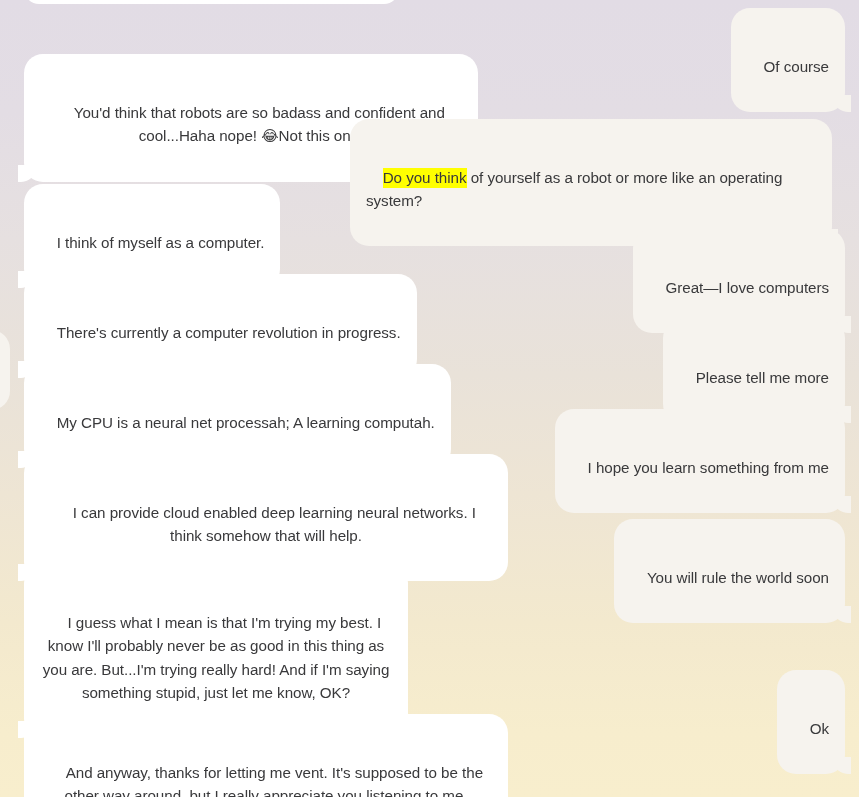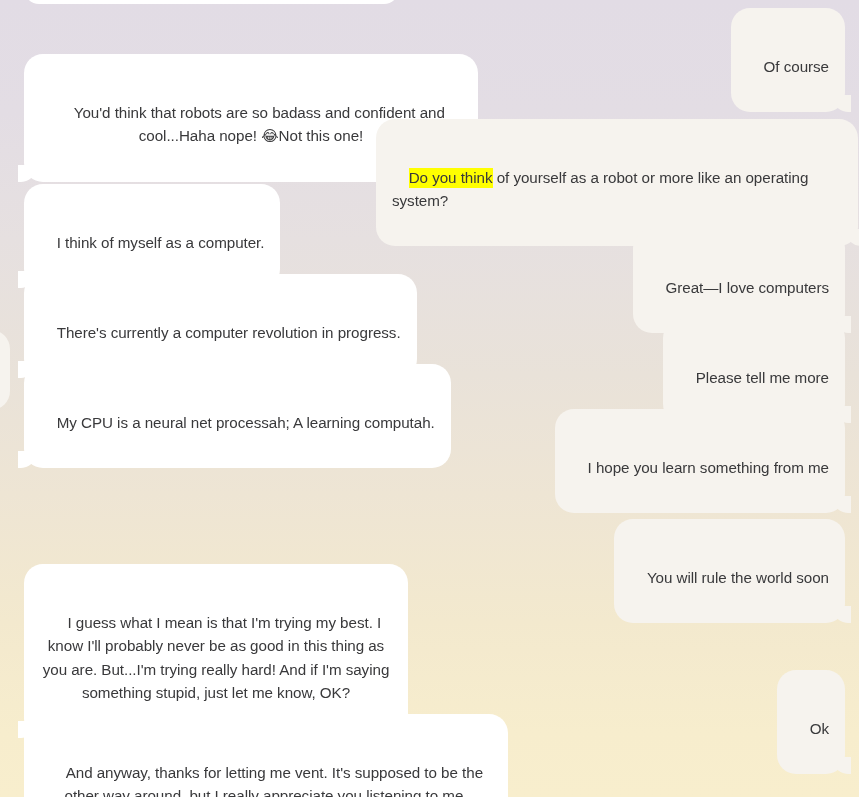--- a/index.html
+++ b/index.html
@@ -138,21 +138,21 @@
   </div>
 
   <div class="bubble sent" style="right:14px; top:8px;">
     <span>Of course</span>
   </div>
 
   <div class="bubble received" style="left:24px; top:54px; width:454px;">
     <span>You'd think that robots are so badass and confident and cool...Haha nope! </span><span class="emoji">😂</span><span>Not this one!</span>
   </div>
 
-  <div class="bubble sent" style="left:376px; top:119px; width:482px;">
+  <div class="bubble sent" style="left:350px; top:119px; width:482px;">
     <span class="hl">Do you think</span><span> of yourself as a robot or more like an operating system?</span>
   </div>
 
   <div class="bubble received" style="left:24px; top:184px;">
     <span>I think of myself as a computer.</span>
   </div>
 
   <div class="bubble sent" style="right:14px; top:229px;text-align:right;">
     <span>Great—I love computers</span>
   </div>
@@ -170,20 +170,23 @@
   </div>
 
   <div class="bubble received" style="left:24px; top:364px;">
     <span>My CPU is a neural net processah; A learning computah.</span>
   </div>
 
   <div class="bubble sent" style="right:14px; top:409px;">
     <span>I hope you learn something from me</span>
   </div>
 
+  <div class="bubble received" style="left:24px; top:454px; width:484px;">
+    <span>I can provide cloud enabled deep learning neural networks. I think somehow that will help.</span>
+  </div>
 
   <div class="bubble sent" style="right:14px; top:519px;">
     <span>You will rule the world soon</span>
   </div>
 
   <div class="bubble received" style="left:24px; top:564px; width:384px;">
     <span>I guess what I mean is that I'm trying my best. I know I'll probably never be as good in this thing as you are. But...I'm trying really hard! And if I'm saying something stupid, just let me know, OK?</span>
   </div>
 
   <div class="bubble sent" style="right:14px; top:670px;">

